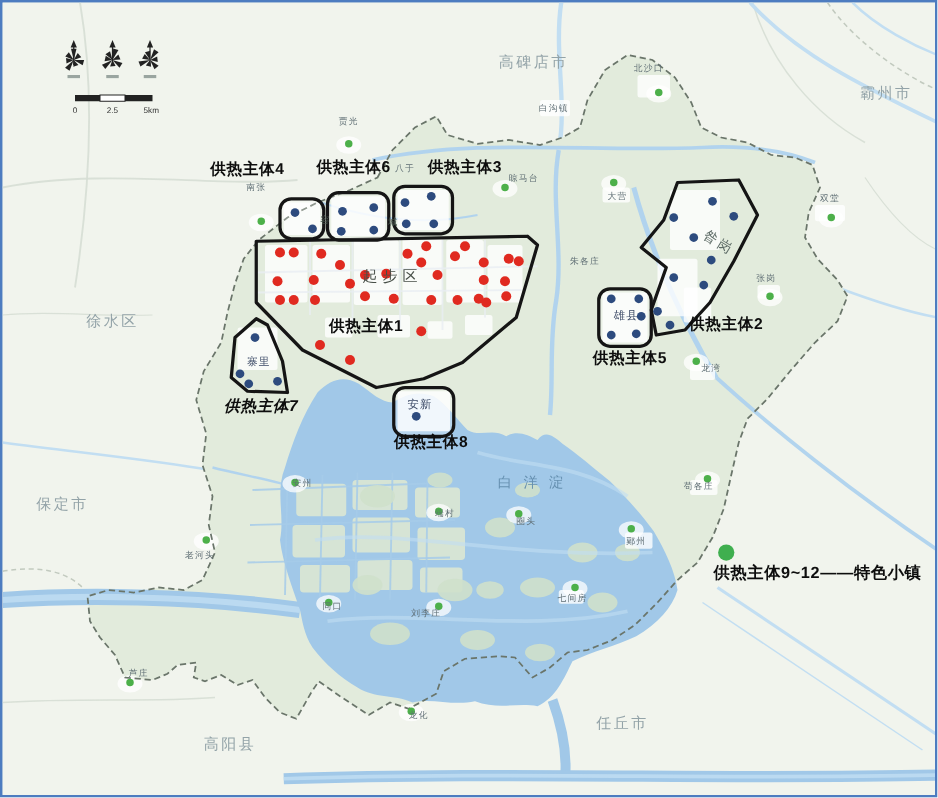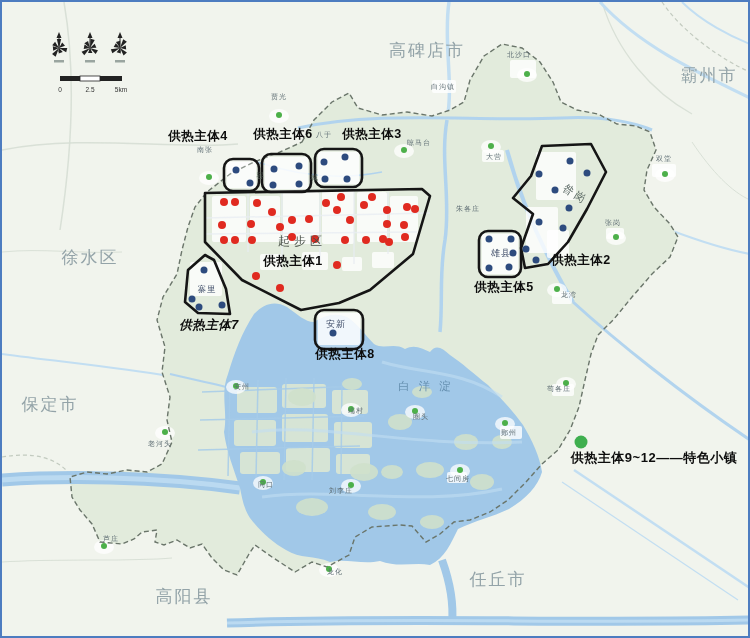--- a/index.html
+++ b/index.html
@@ -2,21 +2,21 @@
 <html><head>
 <meta charset="utf-8">
 <style>
   html,body{margin:0;padding:0;background:#ffffff;}
   #stage{position:relative;width:750px;height:638px;overflow:hidden;
          border:2px solid #4d7cc0;box-sizing:border-box;
          font-family:"Liberation Sans", sans-serif;background:#f1f4ed;}
   #basemap{position:absolute;left:0;top:0;}
   .lbl{position:absolute;transform:translate(-50%,-50%);white-space:nowrap;pointer-events:none;}
   .lbl-zone{font-size:12.5px;font-weight:700;color:#0d0d0d;letter-spacing:0.5px;}
-  .lbl-city{font-size:17px;color:#93a3a8;letter-spacing:2px;}
+  .lbl-city{font-size:12px;color:#93a3a8;letter-spacing:2px;}
   .lbl-town{font-size:7px;color:#5f6e74;letter-spacing:1px;}
   .lbl-legend{font-size:13px;font-weight:700;color:#0d0d0d;letter-spacing:0.5px;text-align:center;}
   .lbl-scale{font-size:6.5px;color:#333333;}
   .a-qibu{font-size:12px;color:#474f47;letter-spacing:4px;}
   .a-zangang{font-size:11px;color:#5d6b66;letter-spacing:2px;transform:translate(-50%,-50%) rotate(32deg);}
   .a-xiong{font-size:9px;color:#3c4a66;letter-spacing:1px;}
   .a-anxin{font-size:9px;color:#3c4a66;letter-spacing:1px;}
   .a-zhaili{font-size:8.5px;color:#3c4a66;letter-spacing:1px;padding-left:16px;}
   .a-lake{font-size:11.5px;color:#6690b0;letter-spacing:9px;}
   .a-split{font-size:7.5px;color:#4a5a50;}
@@ -318,21 +318,21 @@
       <div class="lbl lbl-town" style="left: 507px; top: 431px;">鄚州</div>
       <div class="lbl lbl-town" style="left: 456px; top: 477px;">七间房</div>
       <div class="lbl lbl-town" style="left: 419px; top: 415px;">圈头</div>
       <div class="lbl lbl-town" style="left: 354px; top: 409px;">端村</div>
       <div class="lbl lbl-town" style="left: 240px; top: 385px;">安州</div>
       <div class="lbl lbl-town" style="left: 158px; top: 442px;">老河头</div>
       <div class="lbl lbl-town" style="left: 264px; top: 483px;">同口</div>
       <div class="lbl lbl-town" style="left: 339px; top: 489px;">刘李庄</div>
       <div class="lbl lbl-town" style="left: 333px; top: 570px;">龙化</div>
       <div class="lbl lbl-town" style="left: 109px; top: 537px;">芦庄</div>
-      <div class="lbl a-qibu" style="left: 300px; top: 219px; margin-top: 20px;">起步区</div>
+      <div class="lbl a-qibu" style="left: 312px; top: 219px;">起步区</div>
       <div class="lbl a-zangang" style="left: 573px; top: 192px;">昝岗</div>
       <div class="lbl a-xiong" style="left: 499px; top: 251px;">雄县</div>
       <div class="lbl a-anxin" style="left: 334px; top: 322px;">安新</div>
       <div class="lbl a-zhaili" style="left: 197px; top: 288px;">寨里</div>
       <div class="lbl a-lake" style="left: 427px; top: 384px;">白洋淀</div>
       <div class="lbl a-split" style="left: 258px; top: 174px;">容</div>
       <div class="lbl a-split" style="left: 312px; top: 176px;">城</div>
       <div class="lbl lbl-zone" style="left: 291px; top: 259px;">供热主体1</div>
       <div class="lbl lbl-zone" style="left: 579px; top: 258px;">供热主体2</div>
       <div class="lbl lbl-zone" style="left: 370px; top: 132px; text-align: center;">供热主体3</div>

